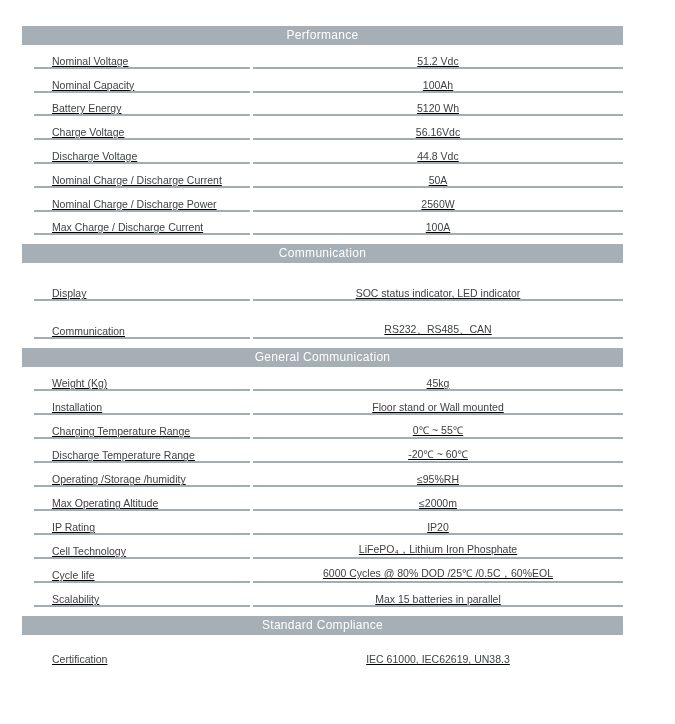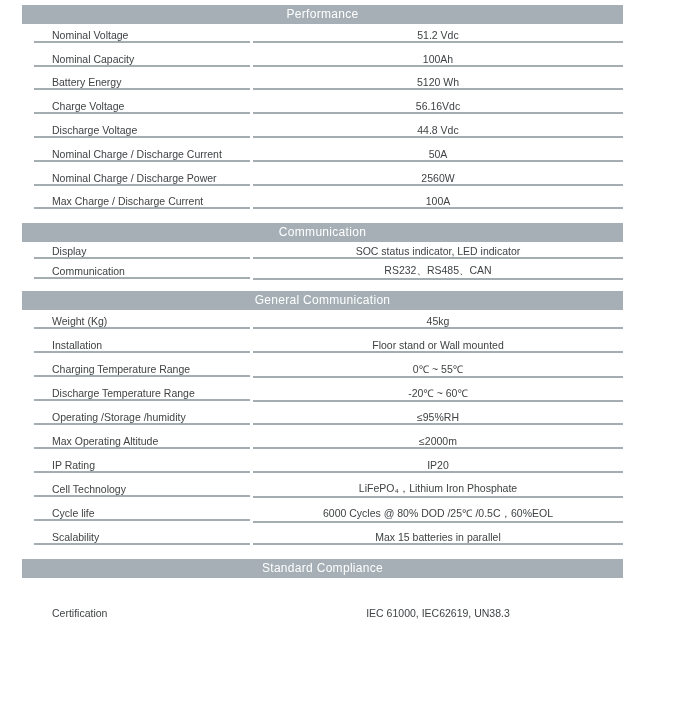--- a/index.html
+++ b/index.html
@@ -6,44 +6,45 @@
     margin: 0;
     padding: 0;
     background: #ffffff;
   }
   .sheet {
     position: relative;
     width: 675px;
     height: 724px;
     background: #ffffff;
     font-family: "Liberation Sans", sans-serif;
-    padding-top: 5px;
+    padding-top: 26px;
     box-sizing: border-box;
     overflow: hidden;
   }
   .section + .section { margin-top: 9px; }
   .section-bar {
     margin-left: 22px;
     width: 601px;
     height: 19px;
     line-height: 19px;
     background: #a5afb5;
     color: #ffffff;
     text-align: center;
     font-size: 12px;
     letter-spacing: 0.3px;
   }
   .row {
     display: flex;
     margin-left: 34px;
     width: 589px;
-    align-items: center;
+    align-items: flex-end;
+    text-decoration: underline;
   }
   .sec-0 .row { height: 23.8px; }
-  .sec-1 .row { height: 20px; }
+  .sec-1 .row { height: 38px; }
   .sec-2 .row { height: 24px; }
   .sec-3 .row { height: 30px; }
   .cell {
     border-bottom: 2px solid #a3adb2;
     display: flex;
     align-items: center;
     color: #3f4345;
     font-size: 10.5px;
     box-sizing: border-box;
   }

